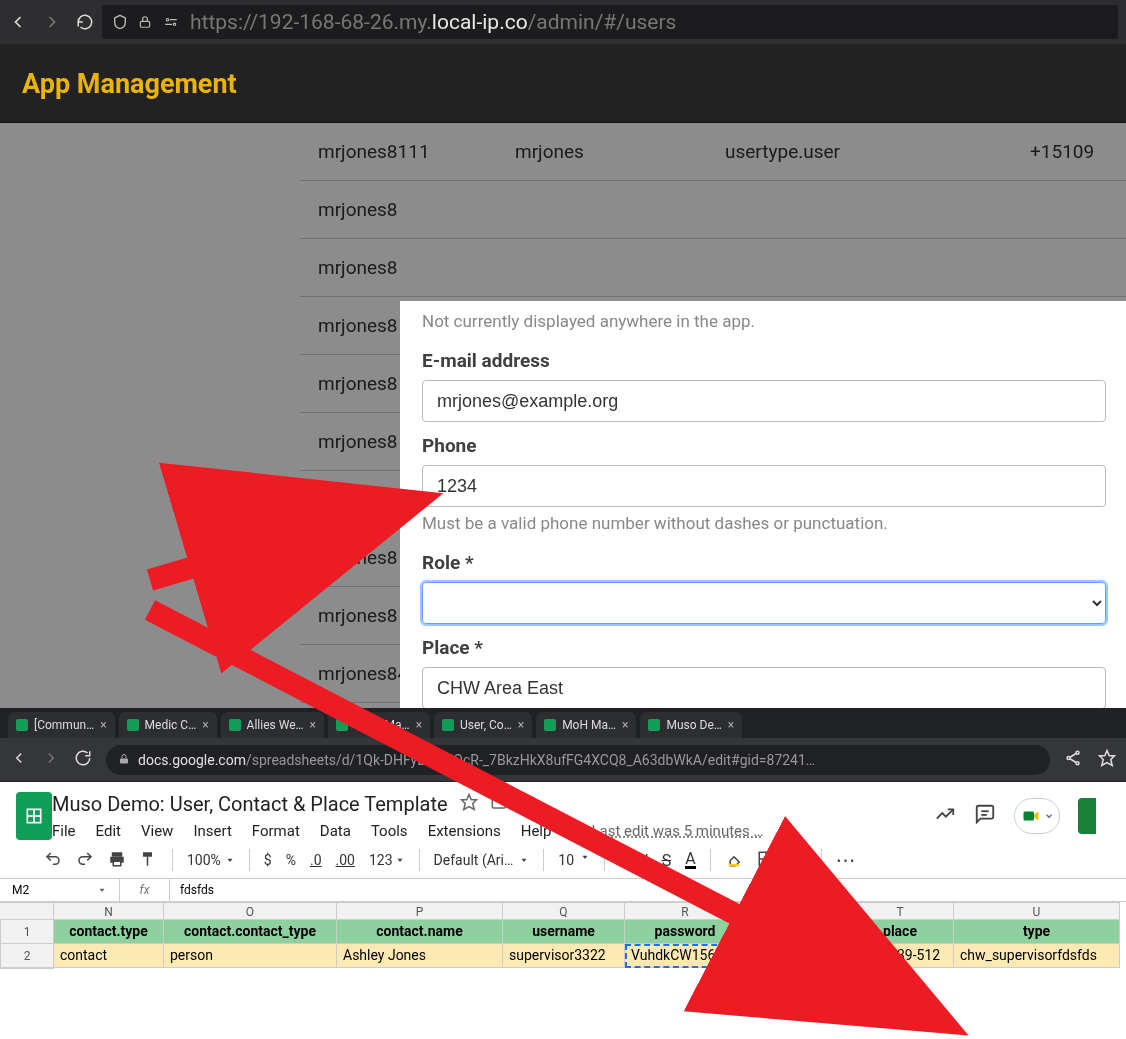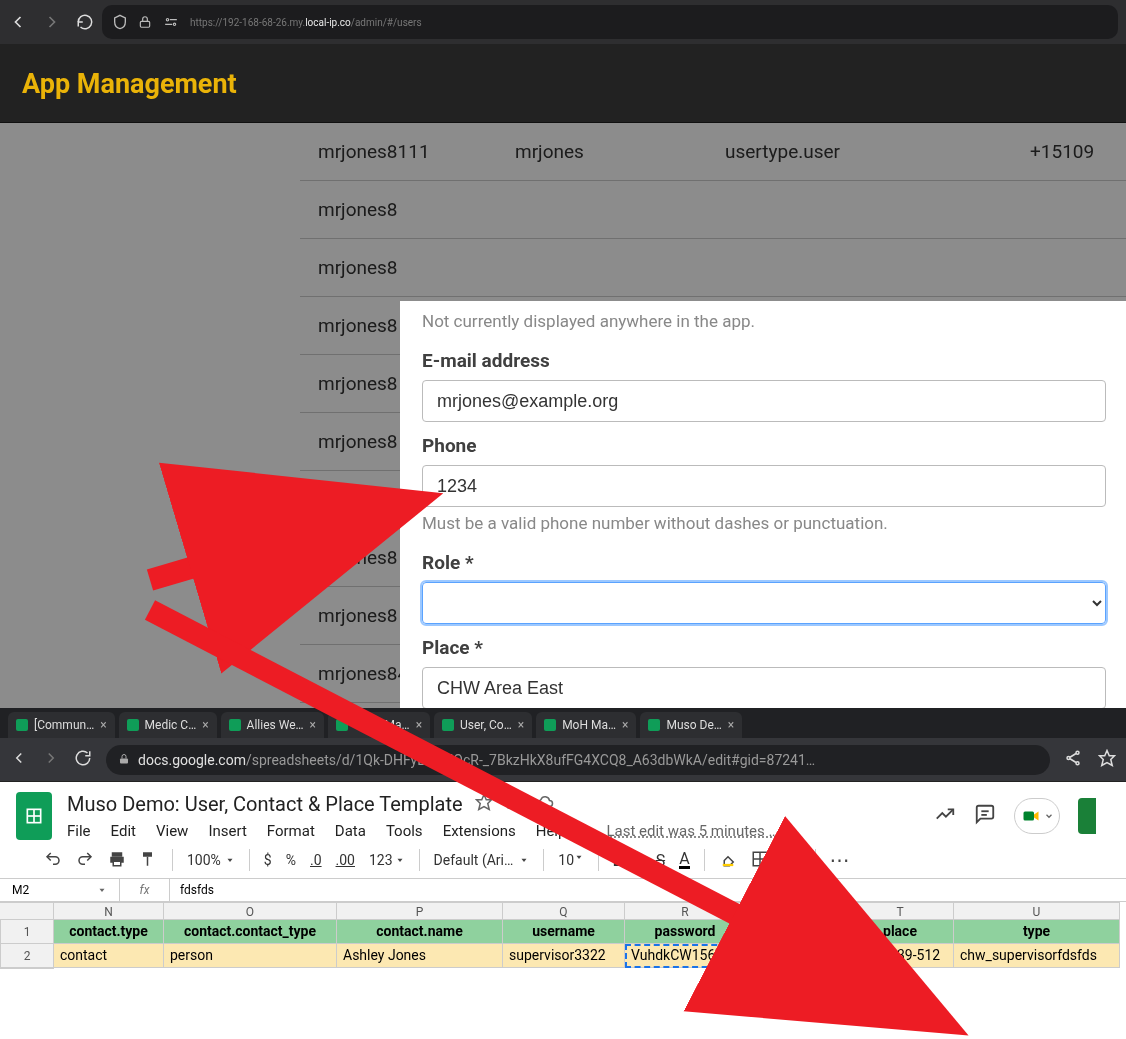--- a/index.html
+++ b/index.html
@@ -1,21 +1,21 @@
 <!DOCTYPE html>
 <html><head>
 <meta charset="utf-8">
 <style>
   * { box-sizing: border-box; margin: 0; padding: 0; }
   body { font-family: -apple-system, BlinkMacSystemFont, "Segoe UI", Roboto, Ubuntu, sans-serif; width: 1126px; height: 1039px; overflow: hidden; background: #2b2b2b; position: relative; }
   
   .ff-toolbar { height: 45px; background: #2e2e30; display: flex; align-items: center; padding: 0 8px; gap: 8px; border-bottom: 1px solid #222; }
   .ff-nav { display: flex; gap: 14px; align-items: center; }
   .ff-nav svg, .ff-url svg { display:block; }
-  .ff-url { flex: 1; height: 32px; background: #1c1c1e; border-radius: 10px; display: flex; align-items: center; padding: 17px 10px; gap: 10px; color: #bfbfbf; font-size: 10px; overflow:hidden; }
+  .ff-url { flex: 1; height: 32px; background: #1c1c1e; border-radius: 2px; display: flex; align-items: center; padding: 17px 10px; gap: 10px; color: #bfbfbf; font-size: 21px; overflow:hidden; }
   .ff-urltext { white-space: nowrap; }
   .ff-urltext .dim { color: #777; }
   .ff-urltext .bright { color: #e8e8e8; }
   
   .app-header { height: 78px; background: #222; color: #eab308; display: flex; align-items: center; padding: 0 22px; font-size: 27px; font-weight: 700; border-bottom:1px solid #111; }
   
   .app-body { position: relative; height: calc(708px - 45px - 78px); background: #fff; }
   .overlay { position:absolute; inset:0; background: rgba(0,0,0,0.45); }
   .list-wrap { position:absolute; left:300px; right:0; top:0; bottom:0; }
   .list-row { height: 58px; border-bottom: 1px solid #ccc; display: grid; grid-template-columns: 215px 210px 305px 1fr; align-items:center; font-size: 19px; color: #333; }
@@ -30,21 +30,21 @@
   
   .chrome-window { position:absolute; top:708px; left:0; right:0; bottom:0; background:#fff; }
   .chrome-tabs { height:30px; background:#202124; display:flex; align-items:flex-end; padding-left:8px; gap:4px; overflow:hidden; }
   .ctab { height:26px; background:#2d2e31; border-radius:6px 6px 0 0; display:flex; align-items:center; gap:6px; padding:0 8px; color:#ddd; font-size:12px; white-space:nowrap; }
   .ctab .x { color:#aaa; }
   .chrome-toolbar { height:44px; background:#35363a; display:flex; align-items:center; padding:0 10px; gap:14px; border-bottom:1px solid #222;}
   .chrome-url { flex:1; height:30px; background:#202124; border-radius:15px; display:flex; align-items:center; padding:0 12px; gap:8px; color:#e0e0e0; font-size:14px; overflow:hidden; }
   .chrome-right { display:flex; gap:16px; align-items:center; }
   
   .sheets { background:#fff; }
-  .sheets-header { display:flex; align-items:center; gap:15px; padding:10px 16px 0 16px; }
+  .sheets-header { display:flex; align-items:center; gap:0; padding:10px 16px 0 16px; }
   .sheets-logo { width:36px; height:48px; background:#0f9d58; border-radius:4px; display:flex; align-items:center; justify-content:center; }
   .sheets-logo svg { display:block; }
   .sheets-titleblock { flex:1; }
   .sheets-title-row { display:flex; align-items:center; gap:12px; }
   .sheets-title { font-size:20px; color:#222; }
   .sheets-menus { display:flex; gap:20px; color:#222; font-size:15px; margin-top:6px; }
   .sheets-menus .lastedit { color:#666; text-decoration: underline dotted; margin-left:20px; }
   .sheets-right { display:flex; gap:18px; align-items:center; padding-right:14px; }
   .meet-btn { width:46px; height:36px; border:1px solid #ccc; border-radius:18px; display:flex; align-items:center; justify-content:center; gap:2px; }
   .sheets-toolbar { display:flex; align-items:center; gap:14px; padding:8px 16px 6px 44px; color:#333; font-size:14px; border-bottom:1px solid #ccc; }
@@ -383,21 +383,21 @@
           </svg>
         </span>
       <div class="sep"></div>
       <span style="display:flex;align-items:center;gap:6px">
           <span>Default (Ari…</span>
           <svg width="10" height="10" viewBox="0 0 24 24" fill="#444">
             <polygon points="6 9 18 9 12 17"></polygon>
           </svg>
         </span>
       <div class="sep"></div>
-      <span style="display:flex;align-items:flex-start;gap:0">
+      <span style="display:flex;align-items:flex-start;gap:6px">
           <span>10</span>
           <svg width="10" height="10" viewBox="0 0 24 24" fill="#444">
             <polygon points="6 9 18 9 12 17"></polygon>
           </svg>
         </span>
       <div class="sep"></div>
       <span style="font-weight:900;font-size:16px">B</span>
       <span style="font-style:italic;font-size:16px">I</span>
       <span style="text-decoration:line-through;font-size:16px">S</span>
       <span style="display:inline-block;border-bottom:3px solid #000;font-size:16px;line-height:14px">A</span>

